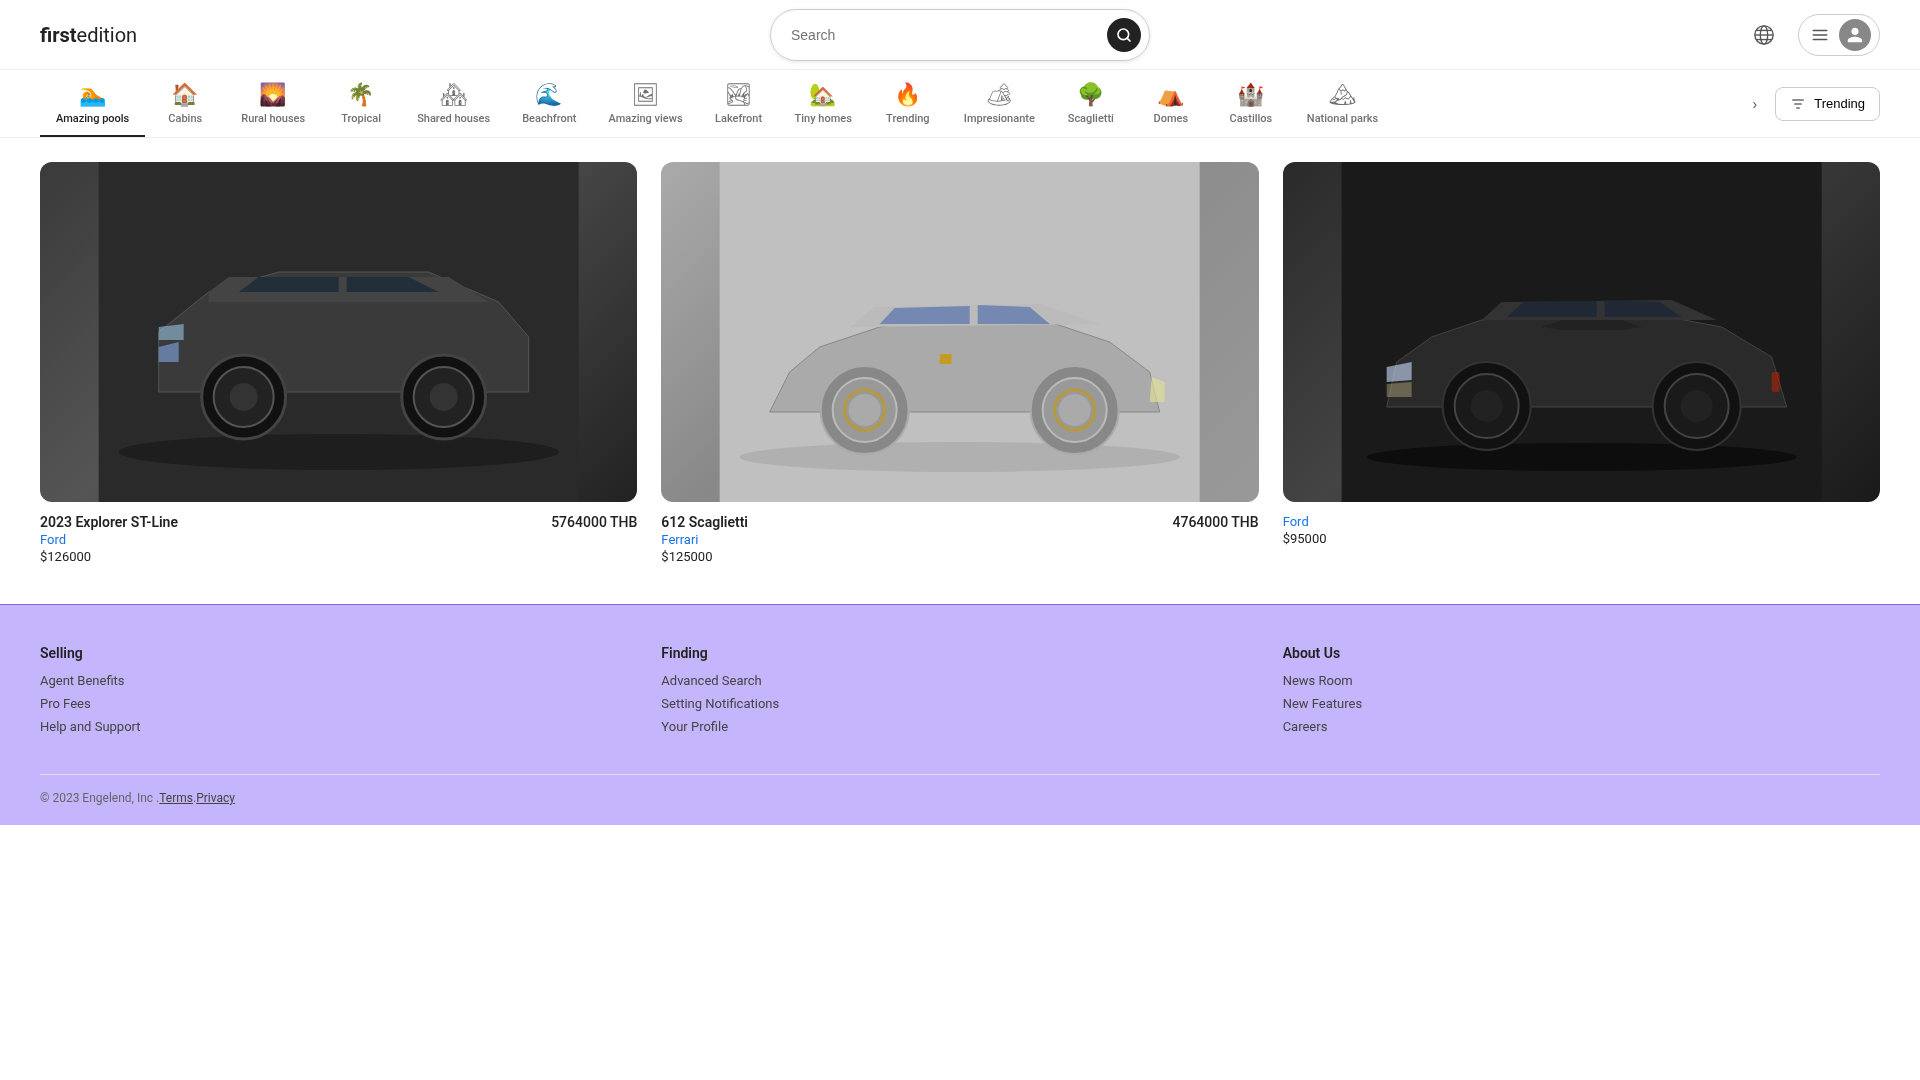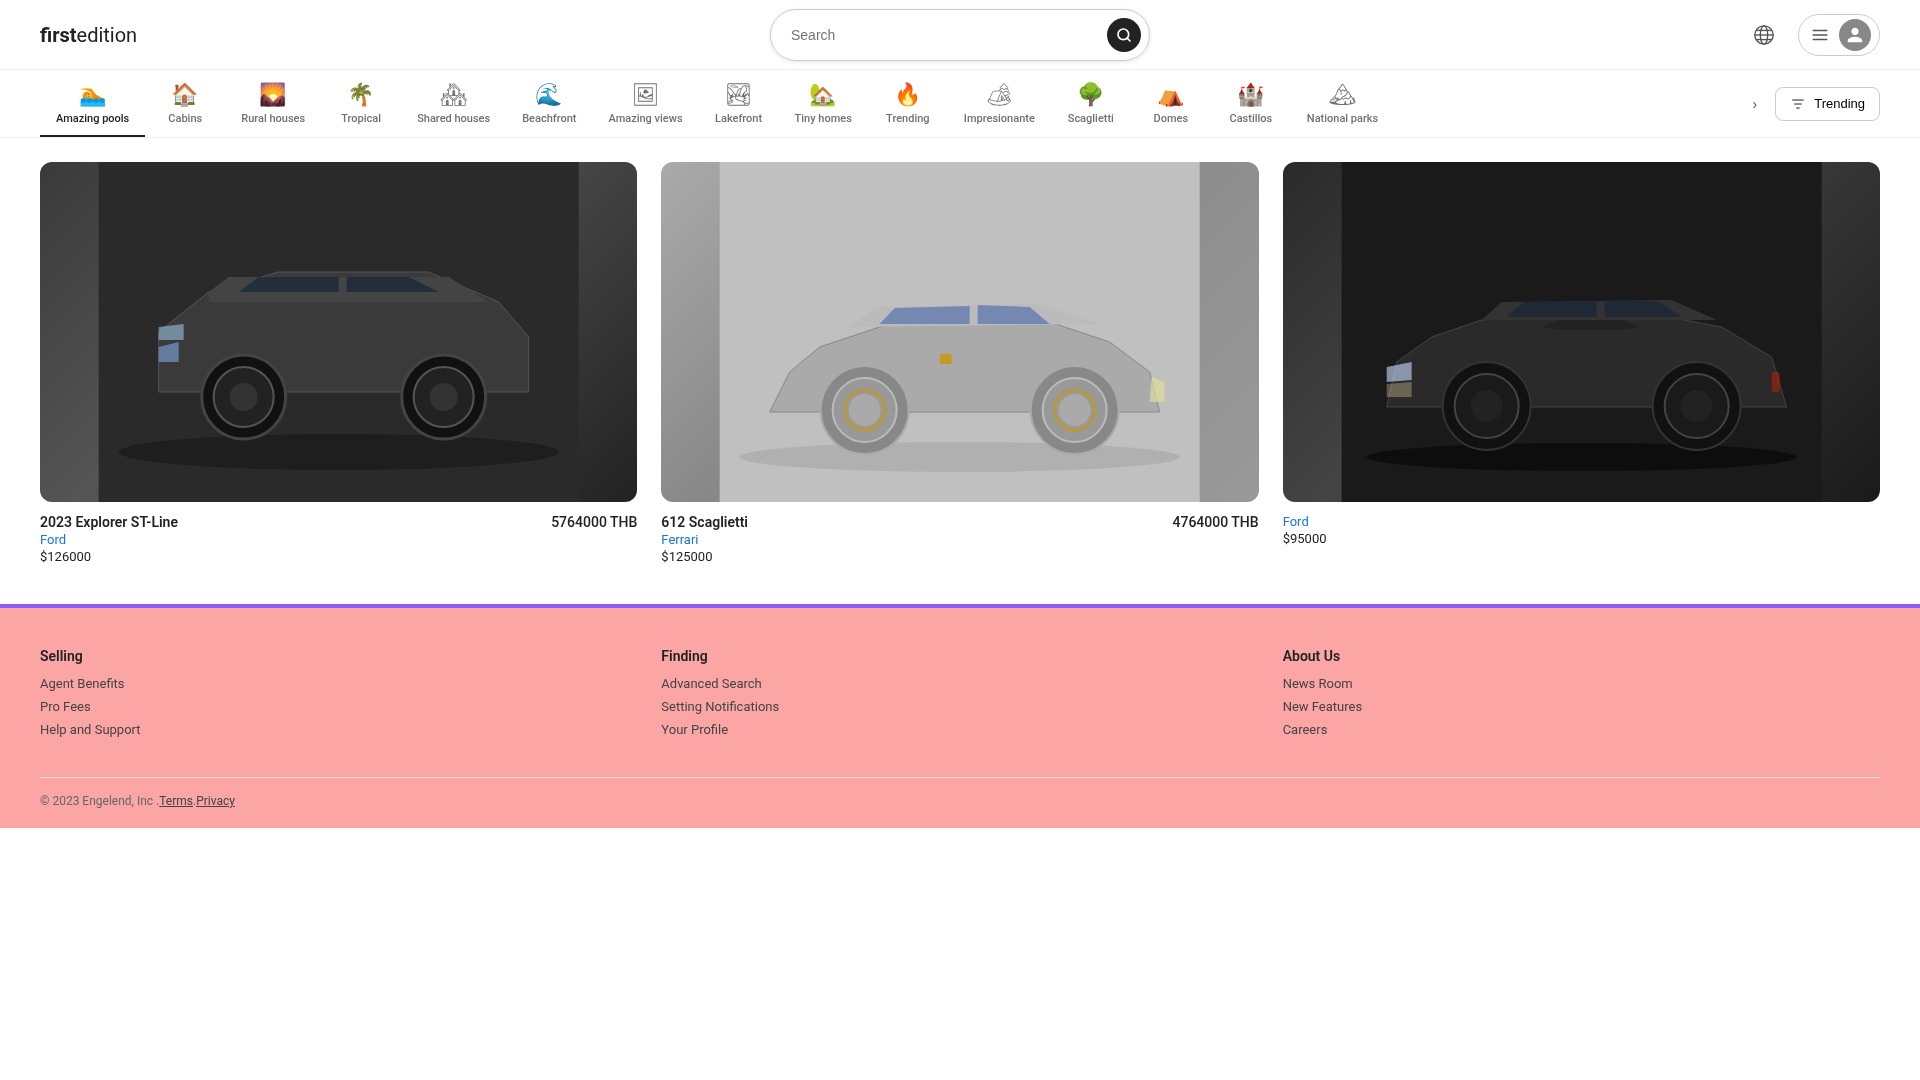--- a/index.html
+++ b/index.html
@@ -201,23 +201,23 @@
       color: #1a73e8;
       margin-bottom: 2px;
     }
     .listing-price-usd {
       font-size: 13px;
       color: #222;
     }
 
     
     .footer {
-      background: #fca5a5;
+      background: #c4b5fd;
       padding: 40px 40px 20px;
-      border-top: 4px solid #8b5cf6;
+      border-top: 1px solid #8b5cf6;
     }
     .footer-grid {
       display: grid;
       grid-template-columns: repeat(3, 1fr);
       gap: 24px;
       margin-bottom: 32px;
     }
     .footer-section-title {
       font-size: 14px;
       font-weight: 600;

